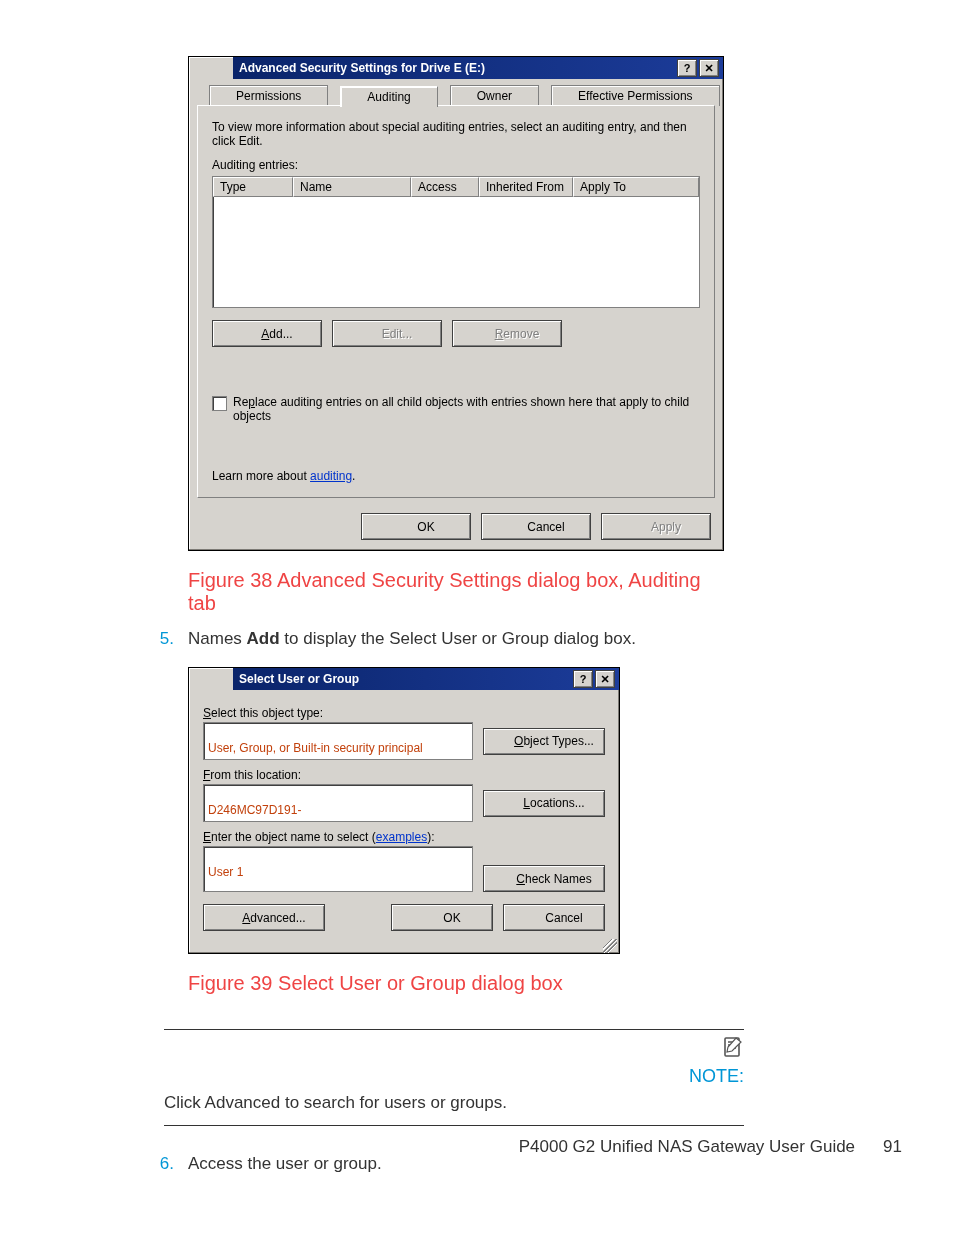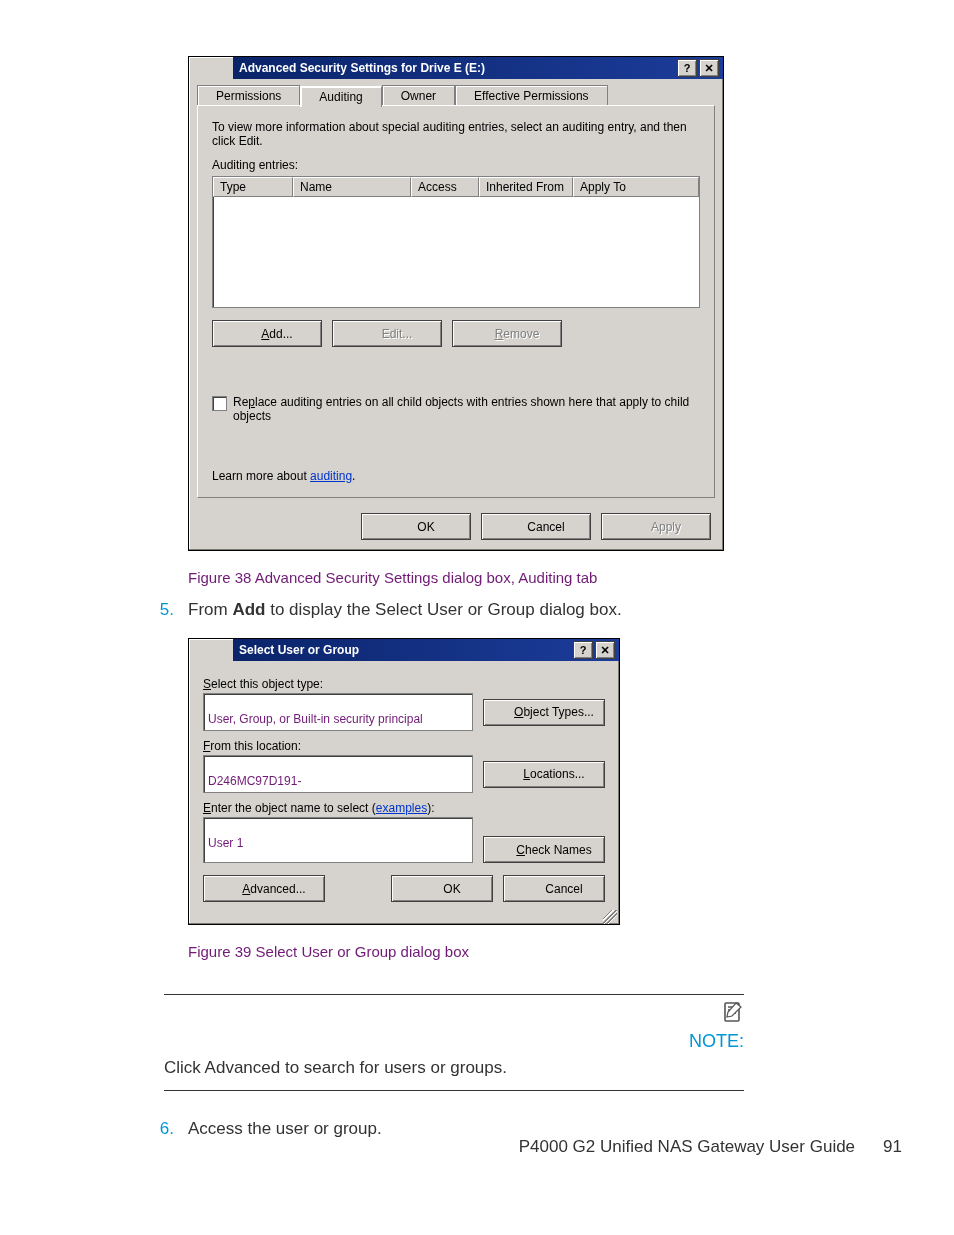--- a/index.html
+++ b/index.html
@@ -45,28 +45,29 @@
     font-size:11px;font-weight:bold;color:#000;margin-left:2px;
     font-family:Arial,sans-serif;
   }
   .tabs{
     display:flex;
     margin:6px 0 0 8px;
     font-size:12px;
     position:relative;
   }
   .tab{
-    padding:3px 18px;
+    padding:3px 26px;
     background:#d6d3ce;
     border:1px solid #808080;
     border-bottom:none;
     box-shadow:inset 1px 1px 0 #fff;
     margin-right:0;
     position:relative;
     color:#000;
+    margin-left:12px;
   }
   .tab.active{
     background:#d6d3ce;
     border-color:#fff #808080 #d6d3ce #fff;
     z-index:2;
     top:1px;
   }
   .tab-body{
     margin:0 8px 8px 8px;
     border:1px solid #fff;
@@ -123,22 +124,22 @@
   }
   .learn{margin-top:46px;font-size:12px}
   .learn .link{color:#0033cc;text-decoration:underline}
   .dlg-btns{
     display:flex;justify-content:flex-end;gap:10px;
     padding:6px 12px 10px 0;
   }
 
   
   .fig-caption{
-    color:#701a75;
-    font-size:15px;
+    color:#ef4444;
+    font-size:20px;
     margin:18px 0 14px 0;
   }
   .step{
     display:flex;
     gap:14px;
     margin:10px 0;
     font-size:17px;
   }
   .step-num{
     color:#0096d6;
@@ -155,21 +156,21 @@
     padding:10px 14px 8px 14px;
     font-size:12px;color:#000;
   }
   .d2 .field-row{
     display:flex;align-items:center;gap:10px;margin:2px 0 8px 0;
   }
   .d2 .txt-input{
     flex:1;height:20px;background:#fff;
     border:1px solid #808080;
     box-shadow:inset 1px 1px 0 #404040;
-    font-size:12px;padding:18px 4px;color:#701a75;
+    font-size:12px;padding:18px 4px;color:#c2410c;
     box-sizing:border-box;
   }
   .d2 .txt-area{
     height:46px;
   }
   .d2 .rbtn{width:100px}
   .d2 .lbl{margin:6px 0 2px 0}
   .d2 .bottom{
     display:flex;gap:10px;margin-top:12px;align-items:center;
   }
@@ -269,21 +270,21 @@
       <div class="win-btn">Cancel</div>
       <div class="win-btn disabled">Apply</div>
     </div>
   </div>
 
   <div class="fig-caption">Figure 38 Advanced Security Settings dialog box, Auditing tab</div>
 
   <div class="step">
     <span class="step-num">5.</span>
     <span>
-      <span>From </span><b>Add</b><span> to display the Select User or Group dialog box.</span>
+      <span>Names </span><b>Add</b><span> to display the Select User or Group dialog box.</span>
     </span>
   </div>
 
   <div class="win-dialog d2">
     <div class="titlebar">
       <span>Select User or Group</span>
       <span class="spacer"></span>
       <span class="tb-btn">?</span>
       <span class="tb-btn">✕</span>
     </div>

